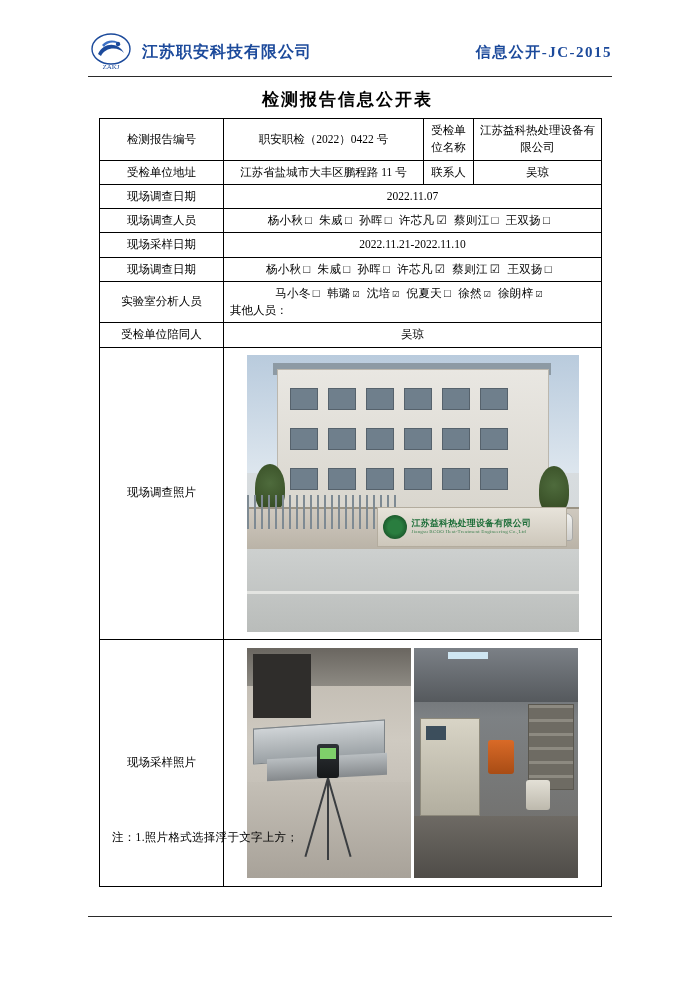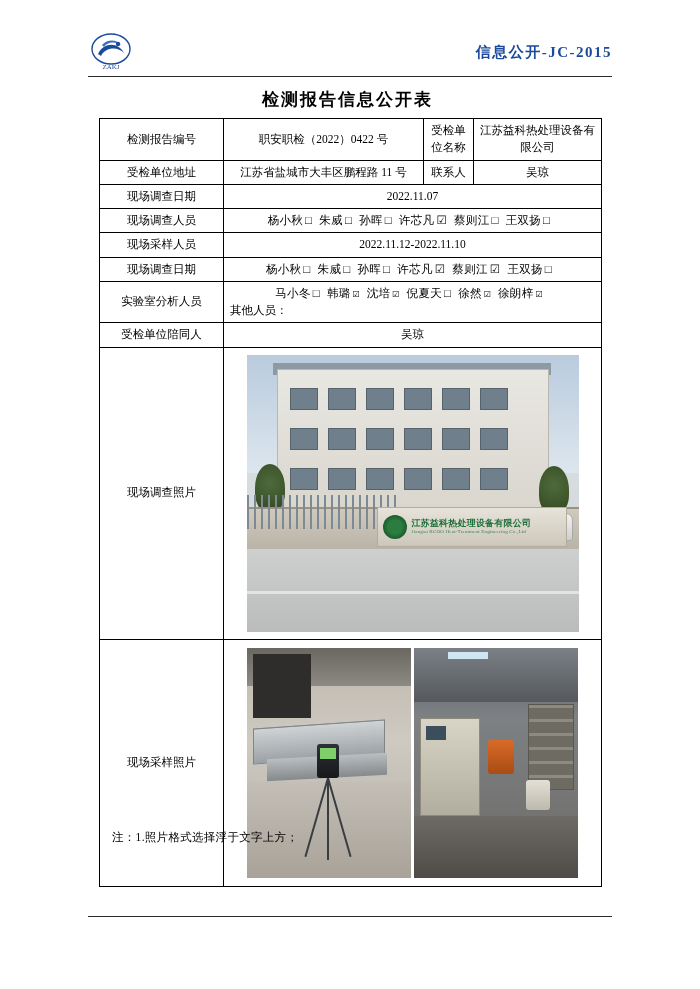--- a/index.html
+++ b/index.html
@@ -341,20 +341,21 @@
     <div class="header-left">
       <span class="logo">
         <svg width="46" height="40" viewBox="0 0 46 40">
           <ellipse cx="23" cy="17" rx="19" ry="15" fill="none" stroke="#1c4a9b" stroke-width="1.4"></ellipse>
           <path d="M10 22 C16 10, 30 10, 36 21 C30 14, 17 15, 13 24 Z" fill="#1c4a9b"></path>
           <path d="M14 13 C20 6, 30 8, 33 13 C27 9, 19 10, 16 15 Z" fill="#3a6fc4"></path>
           <circle cx="30" cy="12" r="2.2" fill="#1c4a9b"></circle>
           <text x="23" y="37" font-size="7" text-anchor="middle" fill="#1c4a9b" font-family="Liberation Serif, serif">ZAKJ</text>
         </svg>
       </span>
+      <span class="company-name">江苏职安科技有限公司</span>
     </div>
     <div class="doc-code">信息公开-JC-2015</div>
   </div>
   <div class="header-rule"></div>
 
   <div class="doc-title">检测报告信息公开表</div>
 
   <table class="main">
     <colgroup>
       <col style="width:124px">
@@ -378,22 +379,22 @@
       </tr>
       <tr>
         <td class="lbl">现场调查日期</td>
         <td colspan="4">2022.11.07</td>
       </tr>
       <tr>
         <td class="lbl">现场调查人员</td>
         <td colspan="4" class="people"><span class="nm">杨小秋</span><span class="bx">□</span><span class="nm">朱威</span><span class="bx">□</span><span class="nm">孙晖</span><span class="bx">□</span><span class="nm">许芯凡</span><span class="bx">☑</span><span class="nm">蔡则江</span><span class="bx">□</span><span class="nm">王双扬</span><span class="bx">□</span></td>
       </tr>
       <tr>
-        <td class="lbl">现场采样人员</td>
-        <td colspan="4">2022.11.12-2022.11.10</td>
+        <td class="lbl">现场采样日期</td>
+        <td colspan="4">2022.11.21-2022.11.10</td>
       </tr>
       <tr>
         <td class="lbl">现场调查日期</td>
         <td colspan="4" class="people"><span class="nm">杨小秋</span><span class="bx">□</span><span class="nm">朱威</span><span class="bx">□</span><span class="nm">孙晖</span><span class="bx">□</span><span class="nm">许芯凡</span><span class="bx">☑</span><span class="nm">蔡则江</span><span class="bx">☑</span><span class="nm">王双扬</span><span class="bx">□</span></td>
       </tr>
       <tr>
         <td class="lbl">实验室分析人员</td>
         <td colspan="4" class="lab-cell">
           <span class="people"><span class="nm">马小冬</span><span class="bx">□</span><span class="nm">韩璐</span><span class="bx">☑</span><span class="nm">沈培</span><span class="bx">☑</span><span class="nm">倪夏天</span><span class="bx">□</span><span class="nm">徐然</span><span class="bx">☑</span><span class="nm">徐朗梓</span><span class="bx">☑</span></span>
           <span class="lab-line2">其他人员：</span>

